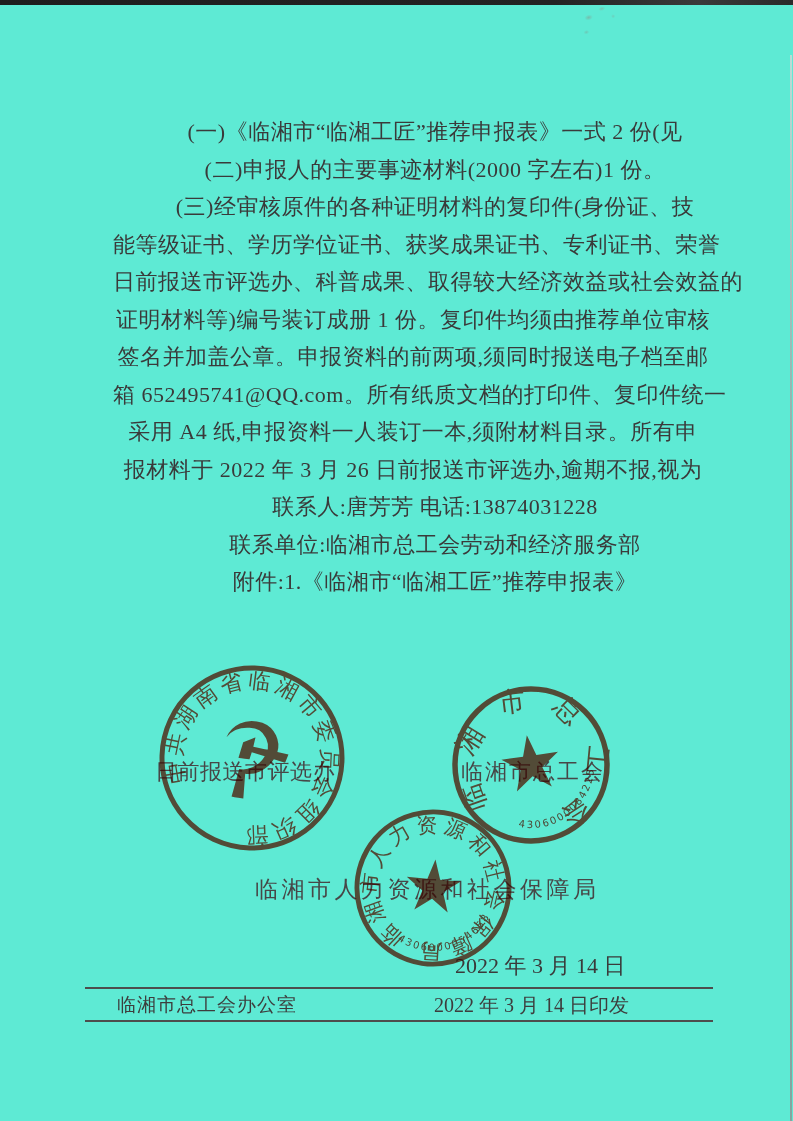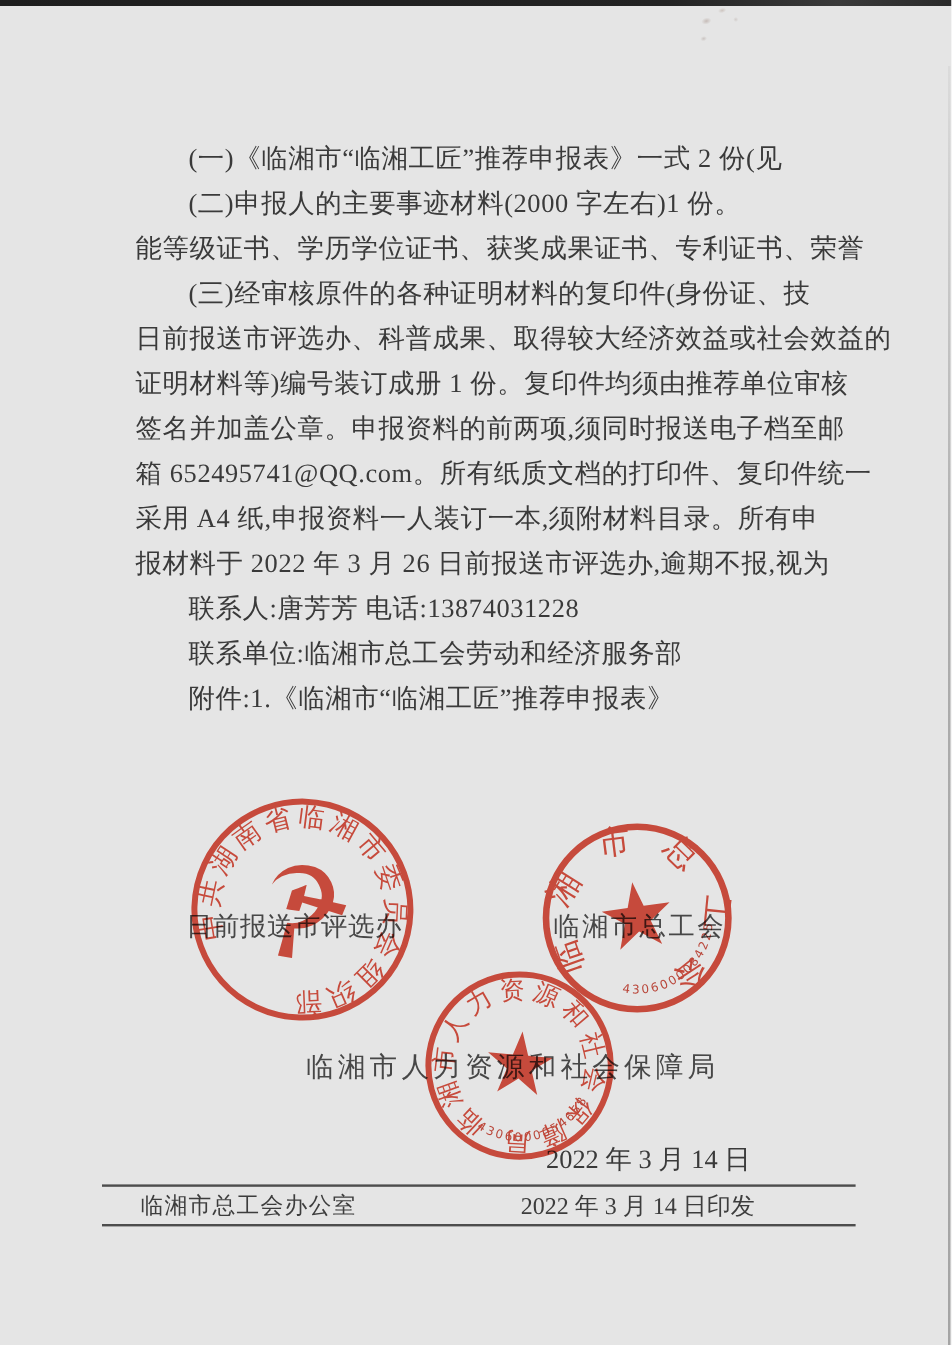--- a/index.html
+++ b/index.html
@@ -1,20 +1,21 @@
 <!DOCTYPE html>
 <html><head>
 <meta charset="utf-8">
 <style>
   html,body{margin:0;padding:0;background:#ffffff;}
   .page{
     position:relative;width:793px;height:1121px;overflow:hidden;
-    background:#e5e5e5;
+    background:#5eead4;
     font-family:"Liberation Serif","DejaVu Serif",serif;
     color:#3a3a3a;
+    text-align:center;
   }
   
   .scan-top-bar{position:absolute;top:0;left:0;width:100%;height:5px;
     background:linear-gradient(90deg,#1e1e1e 0%,#232323 70%,#3a3a3a 88%,#2a2a2a 100%);}
   .scan-right-line{position:absolute;top:55px;right:1px;width:2px;height:1066px;
     background:linear-gradient(#d8d8d8,#9a9a9a 40%,#8f8f8f);opacity:.75;}
   .scan-smudge{position:absolute;left:572px;top:4px;width:60px;height:34px;
     background:
       radial-gradient(6px 4px at 30% 30%,rgba(150,125,115,.40),rgba(150,125,115,0) 70%),
       radial-gradient(5px 3px at 55% 15%,rgba(160,135,120,.35),rgba(160,135,120,0) 70%),
@@ -58,22 +59,22 @@
 
 <div class="page">
 
   <div class="scan-top-bar"></div>
   <div class="scan-right-line"></div>
   <div class="scan-smudge"></div>
 
   <div class="body-text">
       <div class="line indent">(一)《临湘市“临湘工匠”推荐申报表》一式 2 份(见</div>
       <div class="line indent">(二)申报人的主要事迹材料(2000 字左右)1 份。</div>
+      <div class="line indent">(三)经审核原件的各种证明材料的复印件(身份证、技</div>
       <div class="line">能等级证书、学历学位证书、获奖成果证书、专利证书、荣誉</div>
-      <div class="line indent">(三)经审核原件的各种证明材料的复印件(身份证、技</div>
       <div class="line">日前报送市评选办、科普成果、取得较大经济效益或社会效益的</div>
       <div class="line">证明材料等)编号装订成册 1 份。复印件均须由推荐单位审核</div>
       <div class="line">签名并加盖公章。申报资料的前两项,须同时报送电子档至邮</div>
       <div class="line">箱 652495741@QQ.com。所有纸质文档的打印件、复印件统一</div>
       <div class="line">采用 A4 纸,申报资料一人装订一本,须附材料目录。所有申</div>
       <div class="line">报材料于 2022 年 3 月 26 日前报送市评选办,逾期不报,视为</div>
       <div class="line indent">联系人:唐芳芳 电话:13874031228</div>
       <div class="line indent">联系单位:临湘市总工会劳动和经济服务部</div>
       <div class="line indent">附件:1.《临湘市“临湘工匠”推荐申报表》</div>
     </div>

